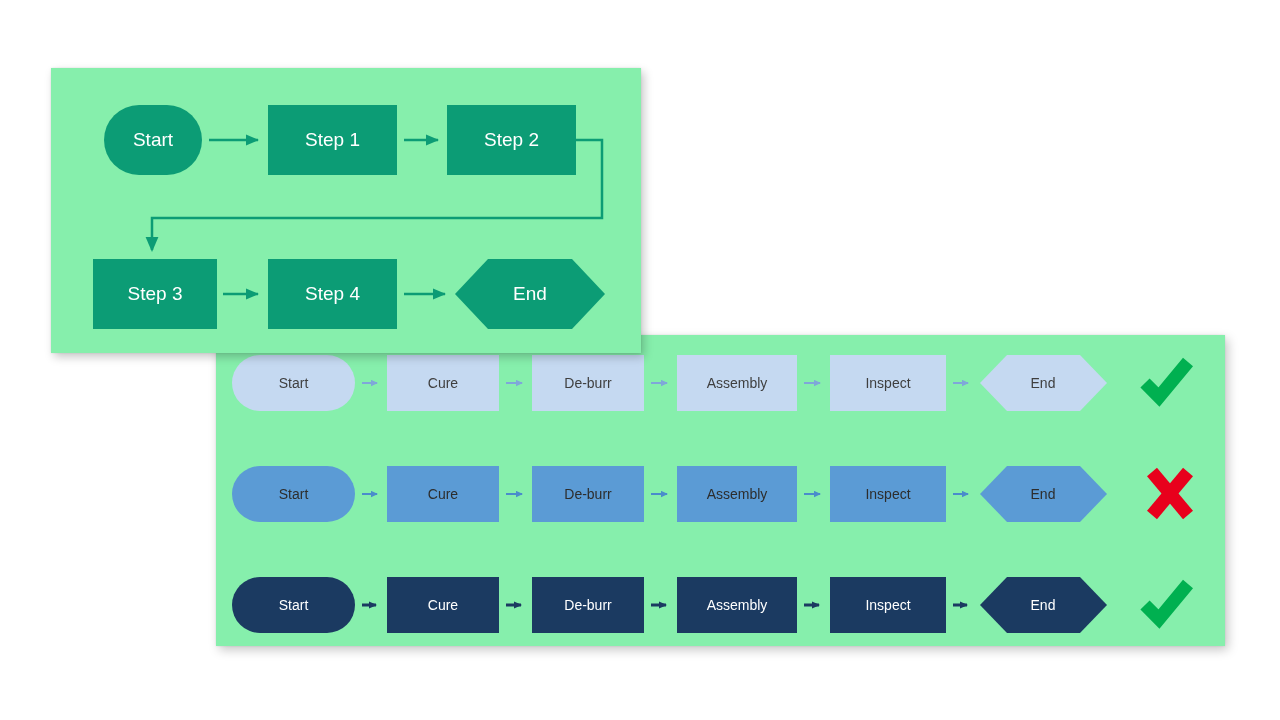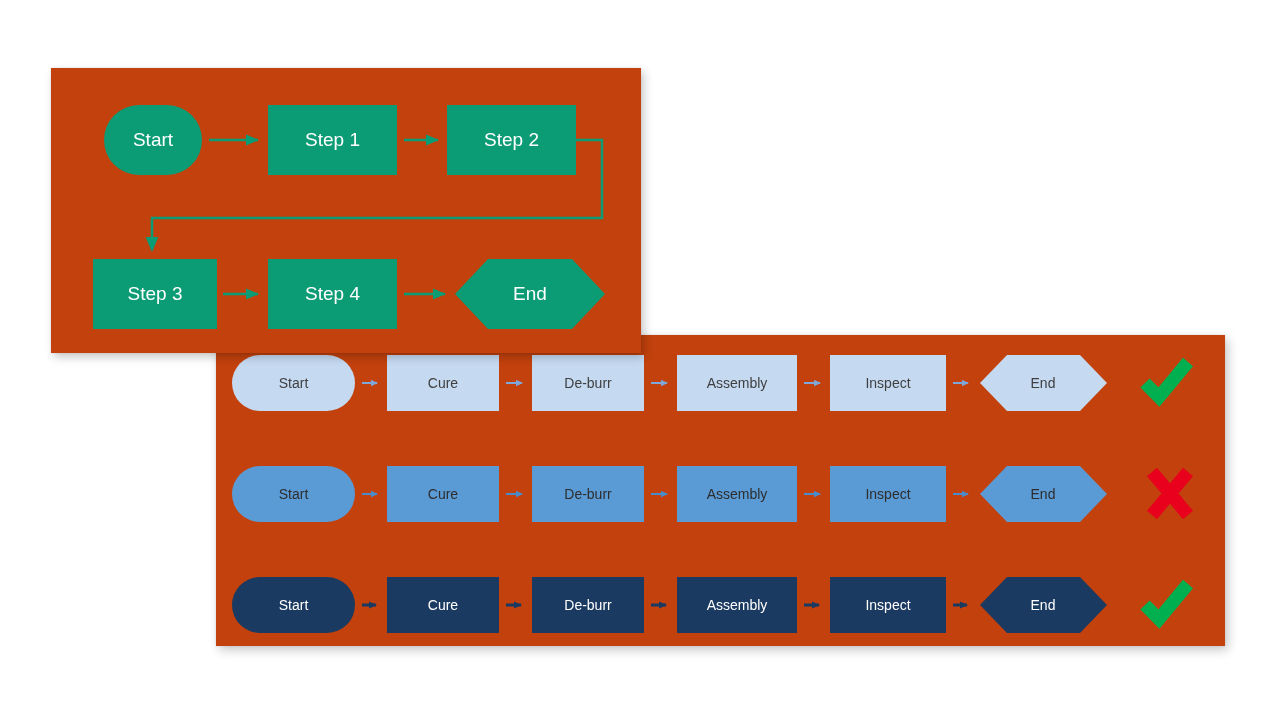--- a/index.html
+++ b/index.html
@@ -12,21 +12,21 @@
     height: 720px;
     position: relative;
     overflow: hidden;
     font-family: "Liberation Sans", sans-serif;
     background: #ffffff;
   }
 
   
   .panel {
     position: absolute;
-    background: #c2410c;
+    background: #86efac;
   }
 
   #green-panel {
     left: 51px;
     top: 68px;
     width: 590px;
     height: 285px;
     box-shadow: 3px 4px 9px rgba(0,0,0,0.22), 0 0 2px rgba(0,0,0,0.10);
     z-index: 20;
   }

